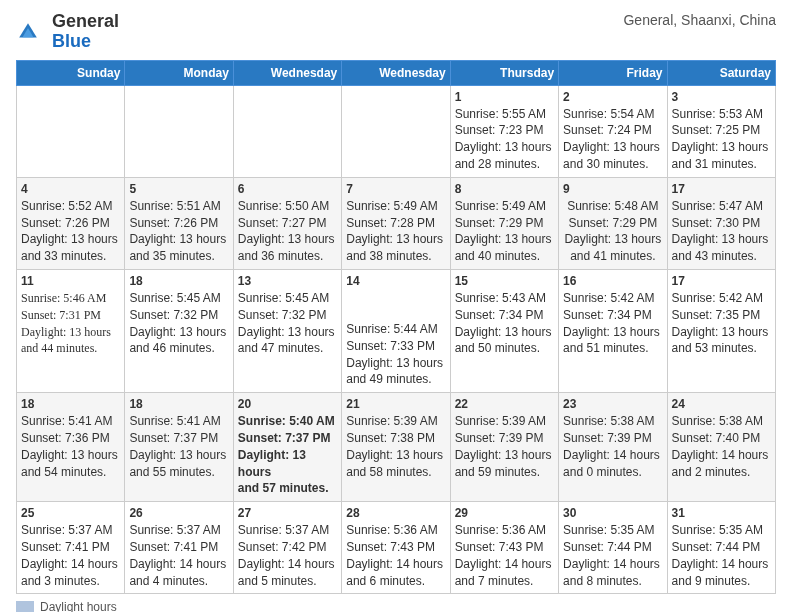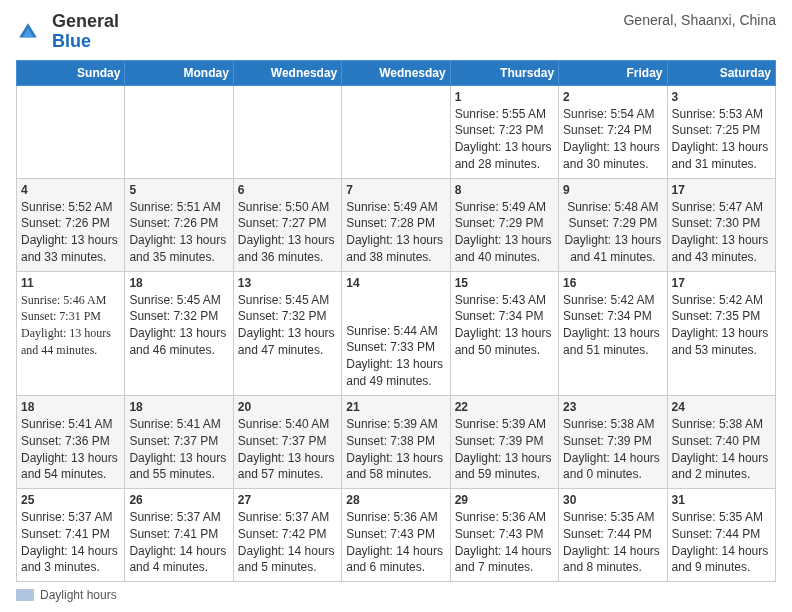--- a/index.html
+++ b/index.html
@@ -281,21 +281,21 @@
           </td>
           <td>
             <span class="day-num">18</span>
             <div class="day-info" style="white-space: pre-line;">Sunrise: 5:41 AM
 Sunset: 7:37 PM
 Daylight: 13 hours
 and 55 minutes.</div>
           </td>
           <td>
             <span class="day-num">20</span>
-            <div class="day-info" style="white-space: pre-line;">Sunrise: 5:40 AM
+            <div class="day-info" style="white-space: pre-line; font-weight: bold;">Sunrise: 5:40 AM
 Sunset: 7:37 PM
 Daylight: 13 hours
 and 57 minutes.</div>
           </td>
           <td>
             <span class="day-num">21</span>
             <div class="day-info" style="white-space: pre-line;">Sunrise: 5:39 AM
 Sunset: 7:38 PM
 Daylight: 13 hours
 and 58 minutes.</div>

